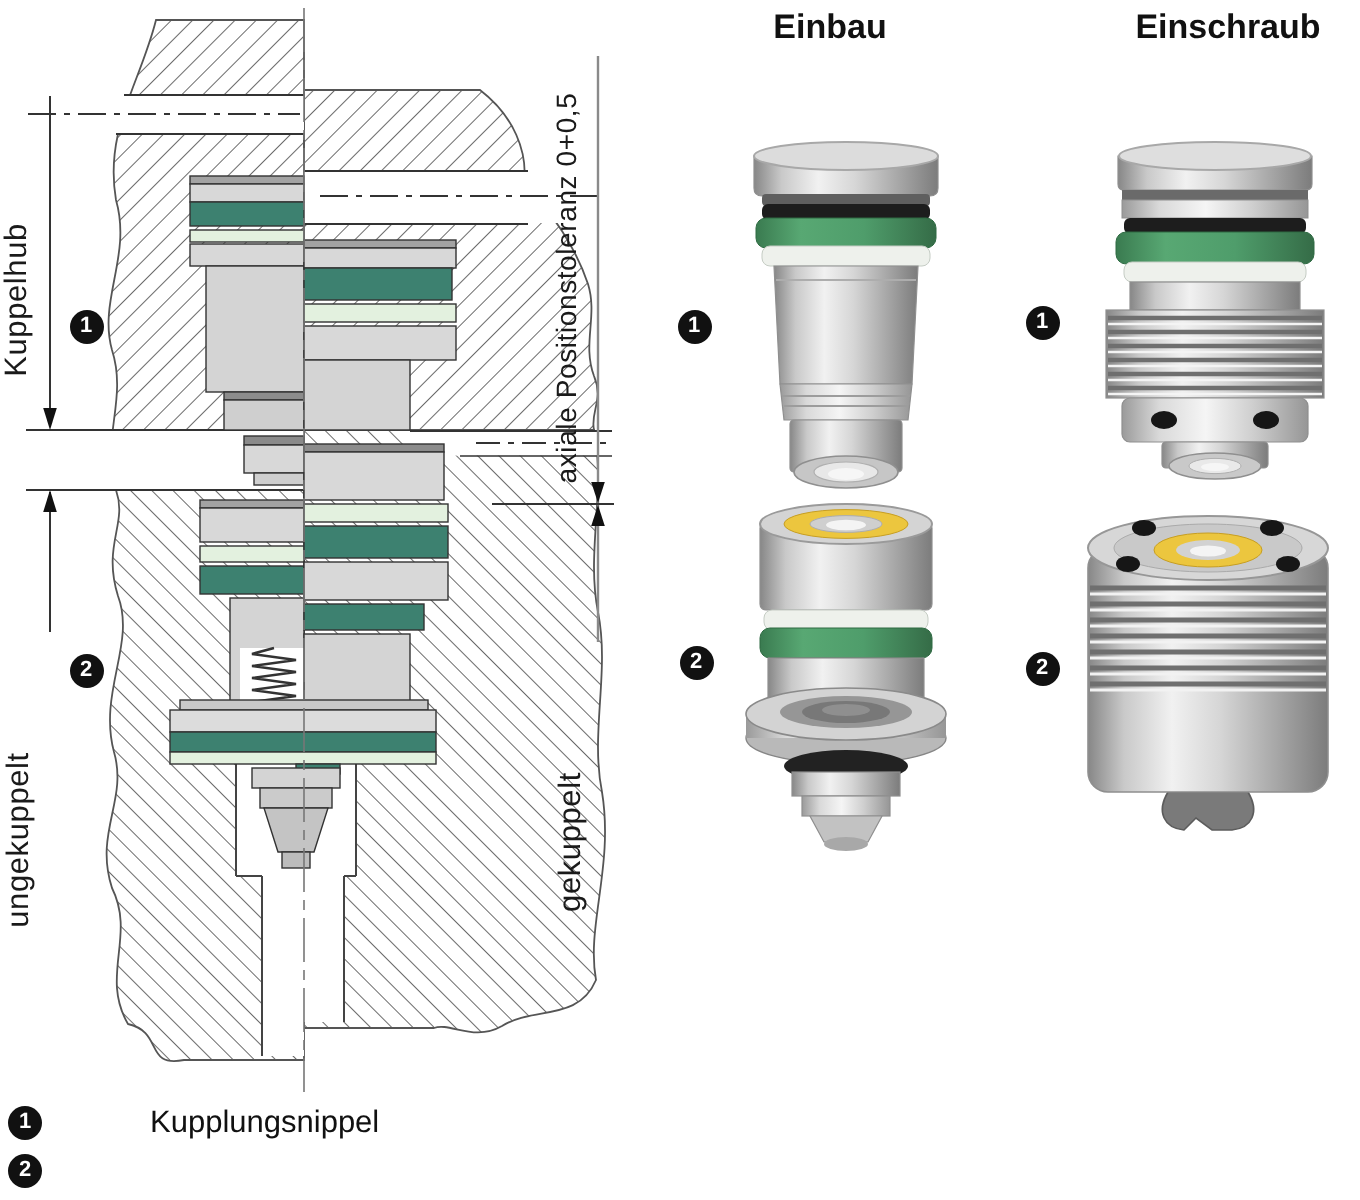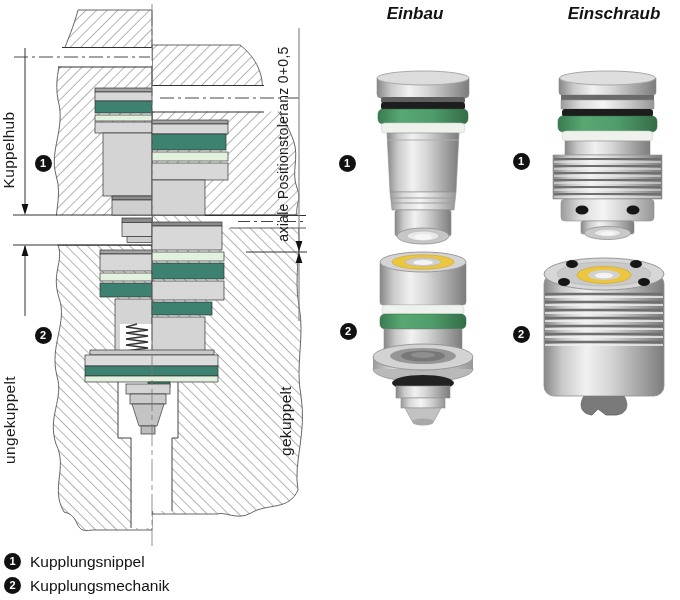--- a/index.html
+++ b/index.html
@@ -2,28 +2,28 @@
 <html><head>
 <meta charset="utf-8">
 <style>
   html,body{margin:0;padding:0;background:#fff;}
   .stage{position:relative;width:680px;height:600px;background:#fff;overflow:hidden;
          font-family:"Liberation Sans",sans-serif;color:#1a1a1a;}
   .abs{position:absolute;}
   .vlabel{position:absolute;white-space:nowrap;transform:translate(-50%,-50%) rotate(-90deg);
           font-size:15.5px;color:#1a1a1a;letter-spacing:.3px;}
   .vlabel.small{font-size:14px;}
-  .col-header{position:absolute;top:4px;font-size:17px;font-weight:bold;text-align:center;color:#111;font-style:italic;}
+  .col-header{position:absolute;top:4px;font-size:17px;font-weight:bold;text-align:center;color:#111;}
   .marker{position:absolute;width:17px;height:17px;border-radius:50%;background:#111;color:#fff;
           font-size:11px;font-weight:bold;display:flex;align-items:center;justify-content:center;
           line-height:1;}
   .legend{position:absolute;left:4px;top:551px;display:flex;flex-direction:column;gap:3px;}
   .legend-row{display:flex;align-items:center;gap:9px;height:21px;}
   .legend-row .lmarker{position:static;flex:0 0 17px;}
-  .legend-label{font-size:15.5px;color:#111;}
+  .legend-label{font-size:15.5px;color:#111;margin-left:45px;}
   svg{display:block;}
 </style>
 </head>
 <body>
 
 <div class="stage">
 
   <svg width="0" height="0" aria-hidden="true">
     <defs>
       <pattern id="hA" width="7.5" height="7.5" patternUnits="userSpaceOnUse" patternTransform="rotate(45)">
@@ -295,17 +295,16 @@
   <span class="marker" style="left:339.5px;top:322.5px">2</span>
   <span class="marker" style="left:512.5px;top:325.5px">2</span>
 
   <div class="legend">
     <div class="legend-row">
       <span class="marker lmarker">1</span>
       <span class="legend-label">Kupplungsnippel</span>
     </div>
     <div class="legend-row">
       <span class="marker lmarker">2</span>
-      <span class="legend-label">Kupplungsmechanik</span>
     </div>
   </div>
 
 </div>
 
 </body></html>

